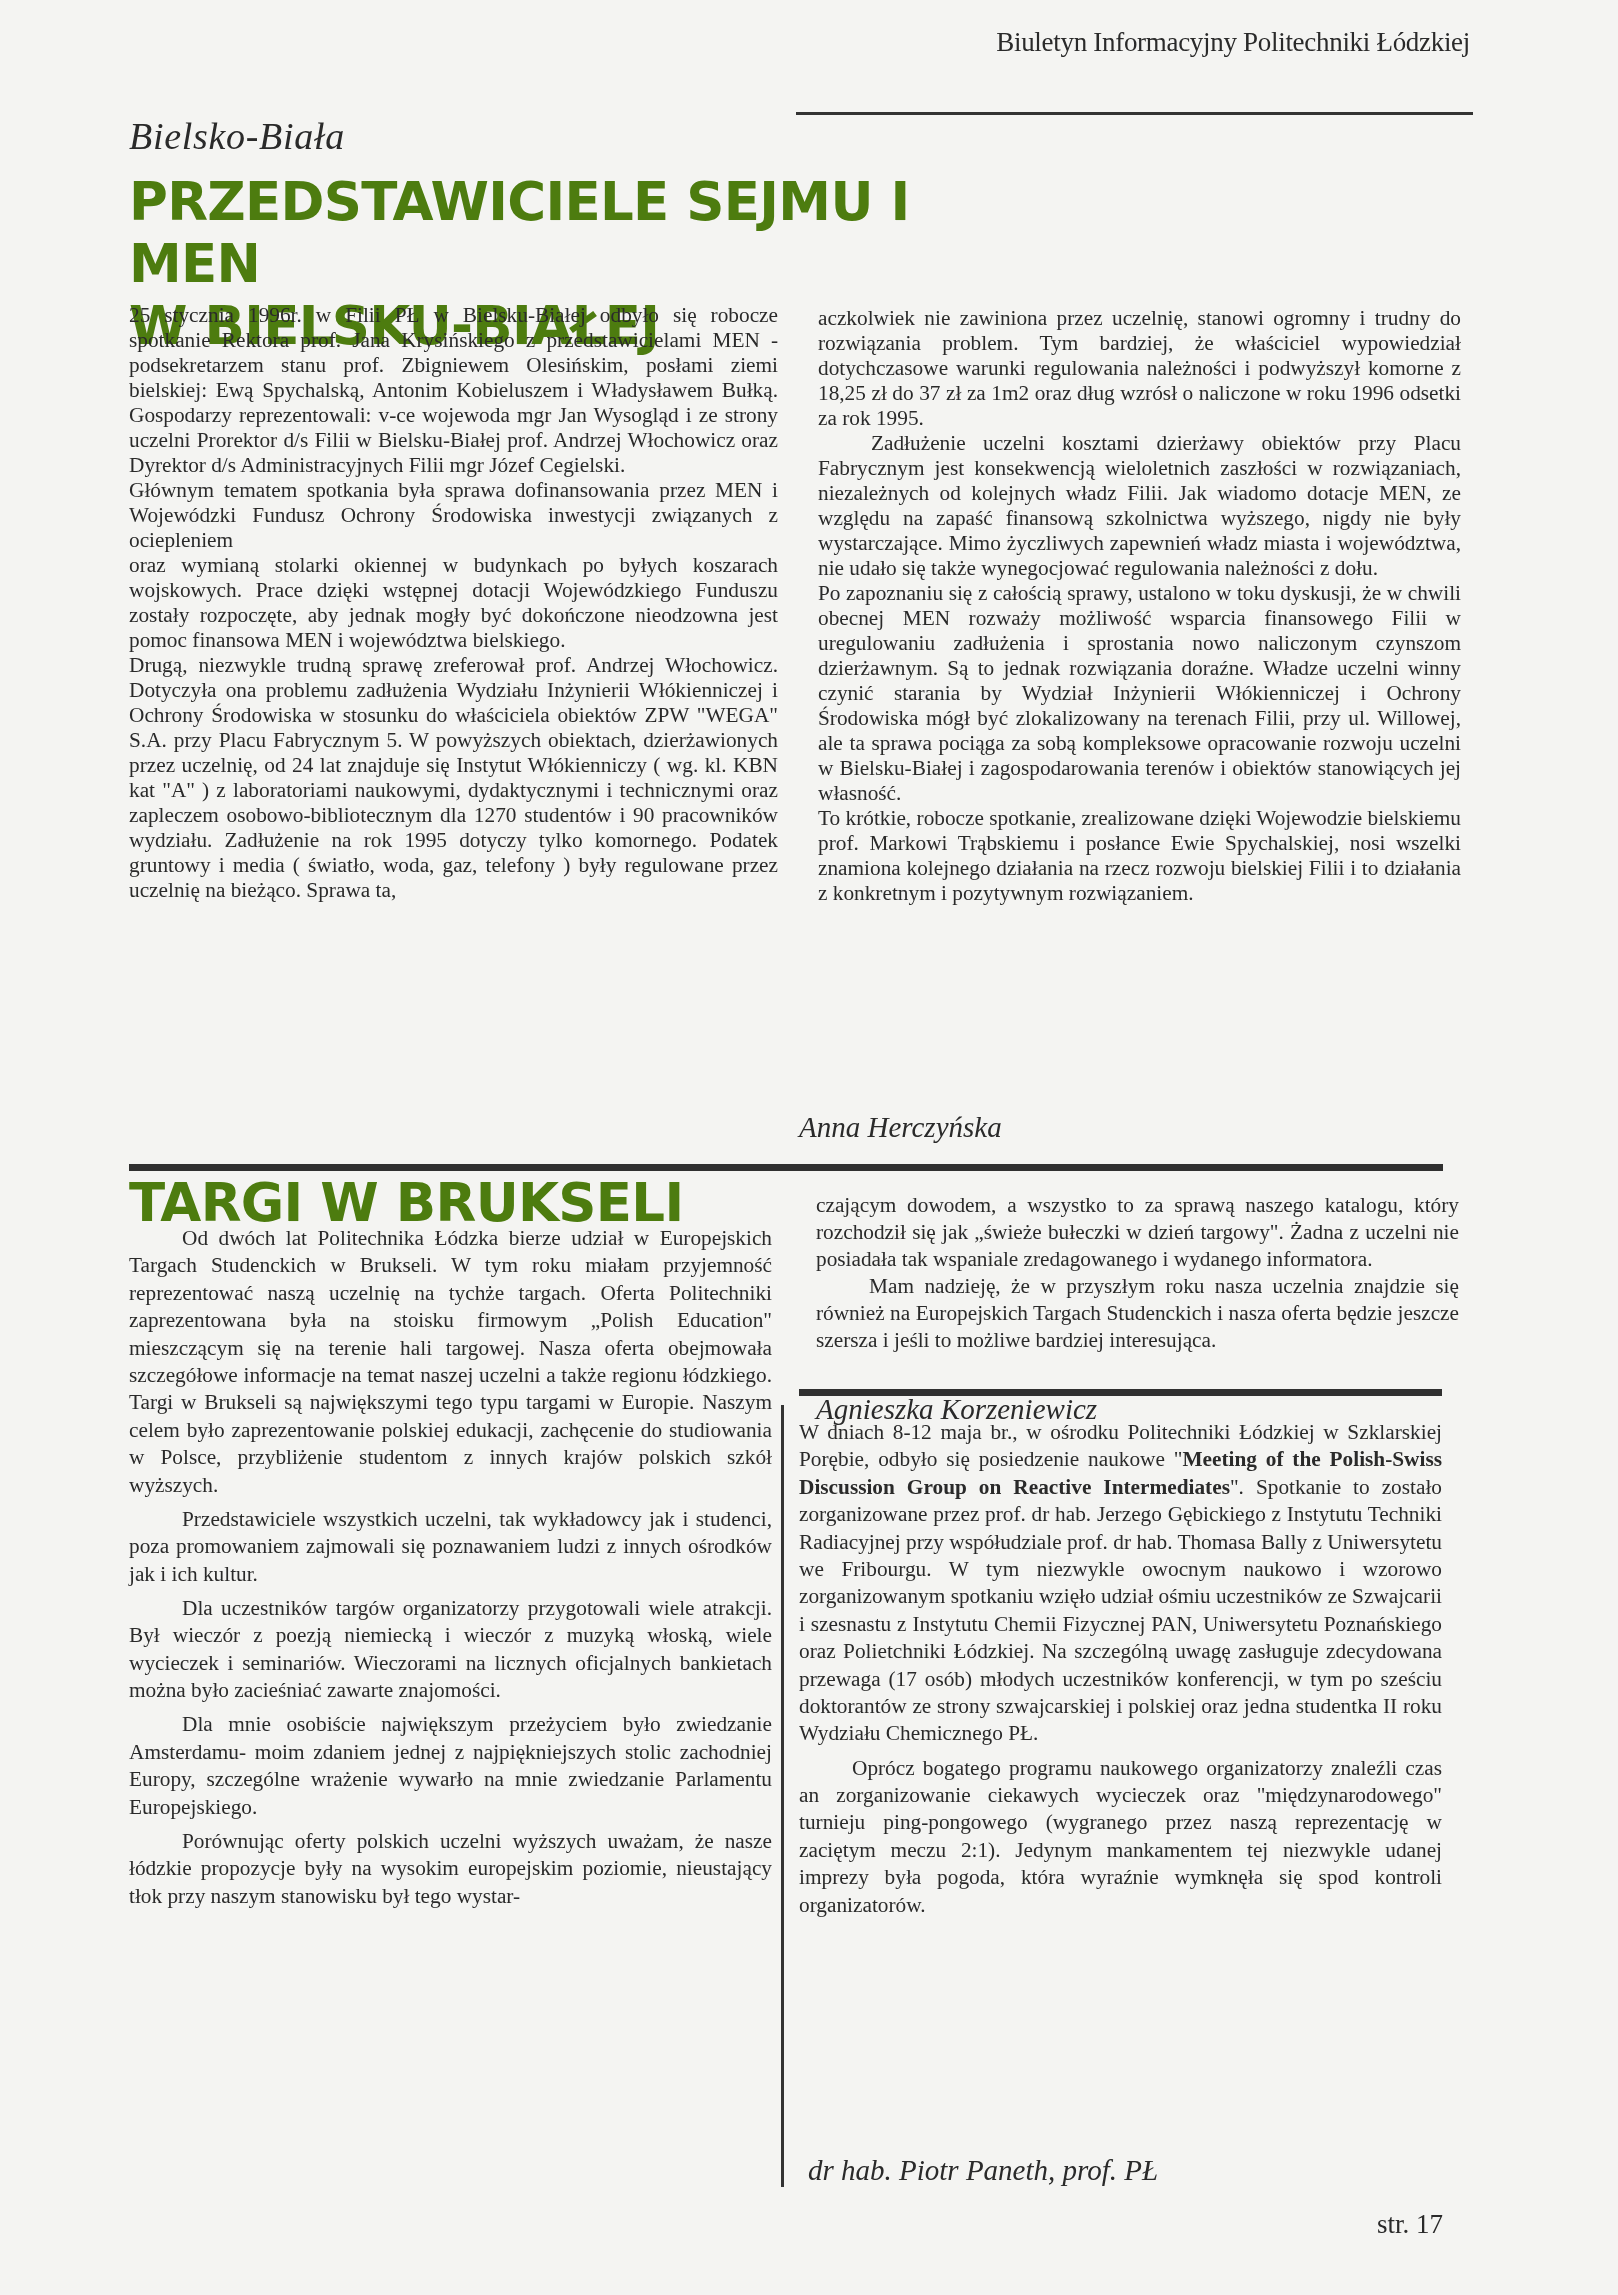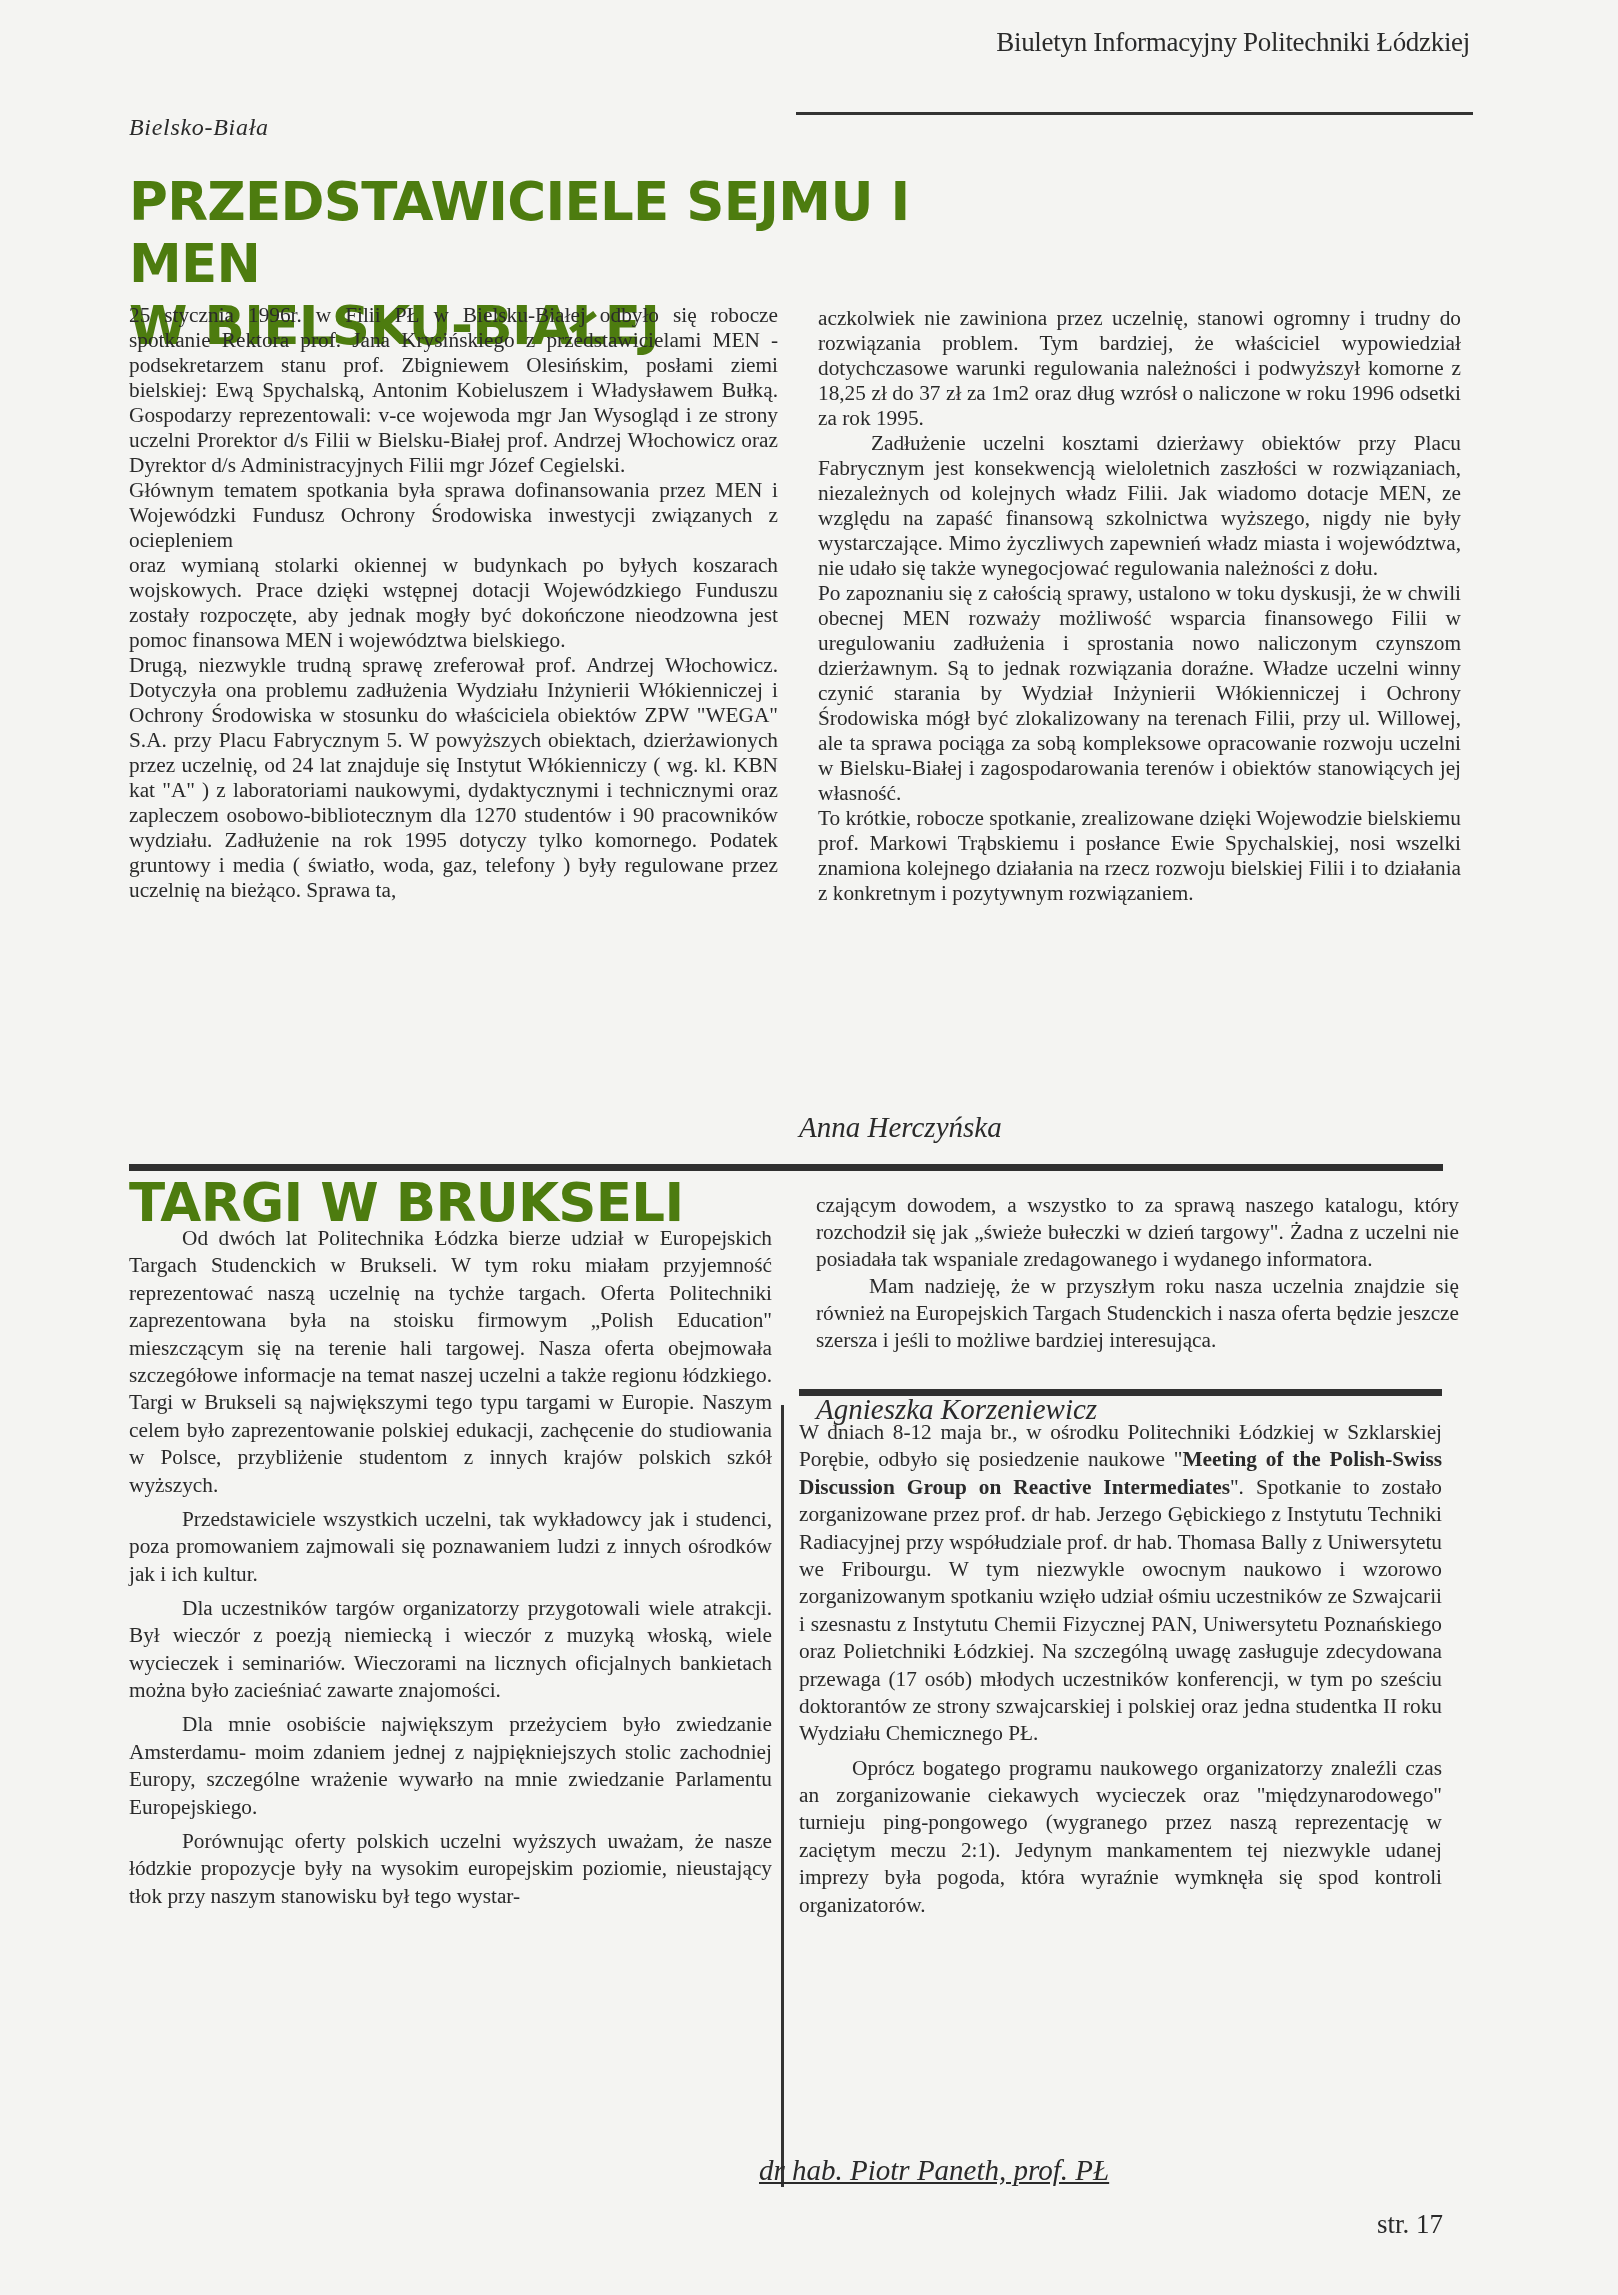--- a/index.html
+++ b/index.html
@@ -9,21 +9,21 @@
     font-family:"Liberation Serif", "DejaVu Serif", serif;
     color:#2a2a2a;
   }
   .abs { position:absolute; }
   .header-title {
     left:779px; top:27px; width:691px; text-align:right;
     font-size:27px; letter-spacing:-0.3px;
   }
   .header-rule { left:796px; top:112px; width:677px; height:3.4px; background:#333; }
   .kicker {
-    left:129px; top:114px; font-style:italic; font-size:24px; letter-spacing:0.7px;
+    left:129px; top:114px; font-style:italic; font-size:38px; letter-spacing:0.7px;
   }
   .headline {
     font-family:"DejaVu Sans", "Liberation Sans", sans-serif;
     font-weight:bold; font-size:53px; line-height:62px; letter-spacing:-0.7px;
     color:#4d7c0f; text-transform:uppercase;
   }
   .h1 { left:129px; top:171px; width:881px; }
   .h2 { left:129px; top:1172px; width:677px; }
   .body-text {
     font-size:21.3px; line-height:25px; text-align:justify;
@@ -33,21 +33,21 @@
   .body-text p.indent { text-indent:53px; }
   .col-a1 { left:129px; top:303px; width:649px; }
   .col-a2 { left:818px; top:306px; width:643px; }
   .col-b1 { left:129px; top:1225px; width:643px; line-height:27.4px; }
   .col-b1 p { margin-bottom:6.8px; }
   .col-b2 { left:816px; top:1192px; width:643px; line-height:27px; }
   .col-c { left:799px; top:1419px; width:643px; line-height:27.4px; }
   .col-c p { margin-bottom:6.8px; }
   .sig { font-style:italic; font-size:29px; text-align:left; }
   .sig1 { left:799px; top:1111px; width:643px; }
-  .sig3 { left:759px; top:2154px; width:643px;text-decoration:underline; }
+  .sig3 { left:808px; top:2154px; width:643px; }
   .rule-thick { background:#303030; height:6.8px; }
   .rule1 { left:129px; top:1164px; width:1314px; }
   .rule2 { left:799px; top:1389px; width:643px; }
   .vrule { left:781px; top:1405px; width:2.7px; height:782px; background:#333; }
   .page-num { left:1287px; top:2209px; width:156px; text-align:right; font-size:27px; }
   b { font-weight:bold; }
 </style>
 </head>
 <body>
 

